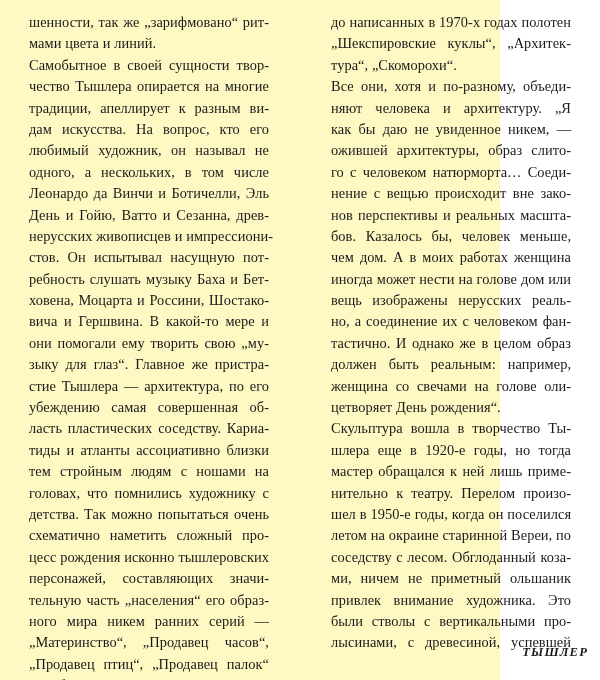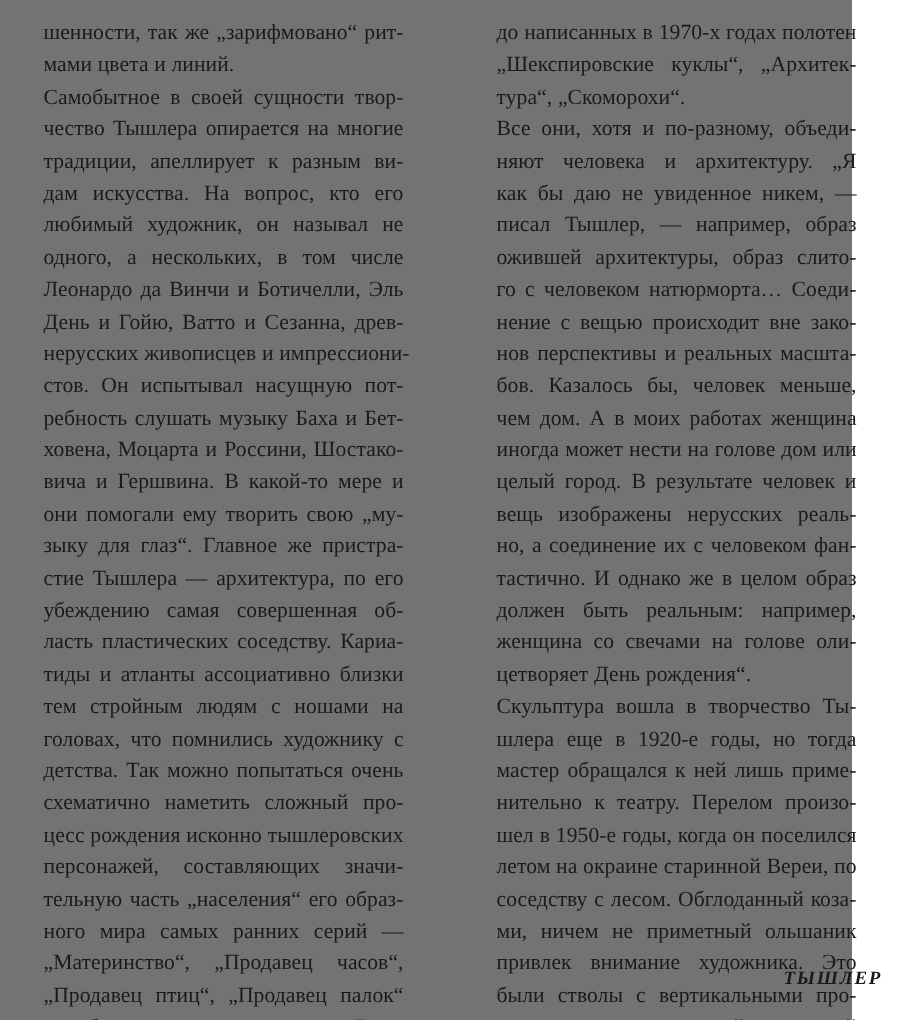--- a/index.html
+++ b/index.html
@@ -9,23 +9,23 @@
   }
   body {
     width: 600px;
     height: 680px;
     overflow: hidden;
     font-family: "Liberation Serif", "DejaVu Serif", serif;
     color: #1a1a1a;
   }
   .page {
     position: relative;
-    width: 568px;
+    width: 500px;
     height: 680px;
-    background: #737373;
+    background: #fef9c3;
     box-sizing: border-box;
   }
   .columns {
     position: absolute;
     left: 29px;
     top: 12px;
     width: 542px;
     display: flex;
     flex-direction: row;
     justify-content: space-between;
@@ -107,44 +107,42 @@
           <span class="line"><span class="w">убеждению</span> <span class="w">самая</span> <span class="w">совершенная</span> <span class="w">об-</span></span>
           <span class="line"><span class="w">ласть</span> <span class="w">пластических</span> <span class="w">соседству.</span> <span class="w">Кариа-</span></span>
           <span class="line"><span class="w">тиды</span> <span class="w">и</span> <span class="w">атланты</span> <span class="w">ассоциативно</span> <span class="w">близки</span></span>
           <span class="line"><span class="w">тем</span> <span class="w">стройным</span> <span class="w">людям</span> <span class="w">с</span> <span class="w">ношами</span> <span class="w">на</span></span>
           <span class="line"><span class="w">головах,</span> <span class="w">что</span> <span class="w">помнились</span> <span class="w">художнику</span> <span class="w">с</span></span>
           <span class="line"><span class="w">детства.</span> <span class="w">Так</span> <span class="w">можно</span> <span class="w">попытаться</span> <span class="w">очень</span></span>
           <span class="line"><span class="w">схематично</span> <span class="w">наметить</span> <span class="w">сложный</span> <span class="w">про-</span></span>
           <span class="line"><span class="w">цесс</span> <span class="w">рождения</span> <span class="w">исконно</span> <span class="w">тышлеровских</span></span>
           <span class="line"><span class="w">персонажей,</span> <span class="w">составляющих</span> <span class="w">значи-</span></span>
           <span class="line"><span class="w">тельную</span> <span class="w">часть</span> <span class="w">„населения“</span> <span class="w">его</span> <span class="w">образ-</span></span>
-          <span class="line"><span class="w">ного</span> <span class="w">мира</span> <span class="w">самых</span> <span class="w">ранних</span> <span class="w">серий</span> <span class="w">—</span></span>
+          <span class="line"><span class="w">ного</span> <span class="w">мира</span> <span class="w">никем</span> <span class="w">ранних</span> <span class="w">серий</span> <span class="w">—</span></span>
           <span class="line"><span class="w">„Материнство“,</span> <span class="w">„Продавец</span> <span class="w">часов“,</span></span>
           <span class="line"><span class="w">„Продавец</span> <span class="w">птиц“,</span> <span class="w">„Продавец</span> <span class="w">палок“</span></span>
           <span class="line"><span class="w">или</span> <span class="w">более</span> <span class="w">поздних</span> <span class="w">циклов</span> <span class="w">—</span> <span class="w">„Бала-</span></span>
         </div>
     </div>
 
     <div class="column">
       <div class="para">
           <span class="line"><span class="w">до</span> <span class="w">написанных</span> <span class="w">в</span> <span class="w">1970-х</span> <span class="w">годах</span> <span class="w">полотен</span></span>
           <span class="line"><span class="w">„Шекспировские</span> <span class="w">куклы“,</span> <span class="w">„Архитек-</span></span>
           <span class="line last"><span class="w">тура“,</span> <span class="w">„Скоморохи“.</span></span>
           <span class="line"><span class="w">Все</span> <span class="w">они,</span> <span class="w">хотя</span> <span class="w">и</span> <span class="w">по-разному,</span> <span class="w">объеди-</span></span>
           <span class="line"><span class="w">няют</span> <span class="w">человека</span> <span class="w">и</span> <span class="w">архитектуру.</span> <span class="w">„Я</span></span>
           <span class="line"><span class="w">как</span> <span class="w">бы</span> <span class="w">даю</span> <span class="w">не</span> <span class="w">увиденное</span> <span class="w">никем,</span> <span class="w">—</span></span>
-          <span class="line"><span class="w">писал</span> <span class="w">Тышлер,</span> <span class="w">—</span> <span class="w">например,</span> <span class="w">образ</span></span>
           <span class="line"><span class="w">ожившей</span> <span class="w">архитектуры,</span> <span class="w">образ</span> <span class="w">слито-</span></span>
           <span class="line"><span class="w">го</span> <span class="w">с</span> <span class="w">человеком</span> <span class="w">натюрморта…</span> <span class="w">Соеди-</span></span>
           <span class="line"><span class="w">нение</span> <span class="w">с</span> <span class="w">вещью</span> <span class="w">происходит</span> <span class="w">вне</span> <span class="w">зако-</span></span>
           <span class="line"><span class="w">нов</span> <span class="w">перспективы</span> <span class="w">и</span> <span class="w">реальных</span> <span class="w">масшта-</span></span>
           <span class="line"><span class="w">бов.</span> <span class="w">Казалось</span> <span class="w">бы,</span> <span class="w">человек</span> <span class="w">меньше,</span></span>
           <span class="line"><span class="w">чем</span> <span class="w">дом.</span> <span class="w">А</span> <span class="w">в</span> <span class="w">моих</span> <span class="w">работах</span> <span class="w">женщина</span></span>
           <span class="line"><span class="w">иногда</span> <span class="w">может</span> <span class="w">нести</span> <span class="w">на</span> <span class="w">голове</span> <span class="w">дом</span> <span class="w">или</span></span>
-          <span class="line"><span class="w">целый</span> <span class="w">город.</span> <span class="w">В</span> <span class="w">результате</span> <span class="w">человек</span> <span class="w">и</span></span>
           <span class="line"><span class="w">вещь</span> <span class="w">изображены</span> <span class="w">нерусских</span> <span class="w">реаль-</span></span>
           <span class="line"><span class="w">но,</span> <span class="w">а</span> <span class="w">соединение</span> <span class="w">их</span> <span class="w">с</span> <span class="w">человеком</span> <span class="w">фан-</span></span>
           <span class="line"><span class="w">тастично.</span> <span class="w">И</span> <span class="w">однако</span> <span class="w">же</span> <span class="w">в</span> <span class="w">целом</span> <span class="w">образ</span></span>
           <span class="line"><span class="w">должен</span> <span class="w">быть</span> <span class="w">реальным:</span> <span class="w">например,</span></span>
           <span class="line"><span class="w">женщина</span> <span class="w">со</span> <span class="w">свечами</span> <span class="w">на</span> <span class="w">голове</span> <span class="w">оли-</span></span>
           <span class="line last"><span class="w">цетворяет</span> <span class="w">День</span> <span class="w">рождения“.</span></span>
           <span class="line"><span class="w">Скульптура</span> <span class="w">вошла</span> <span class="w">в</span> <span class="w">творчество</span> <span class="w">Ты-</span></span>
           <span class="line"><span class="w">шлера</span> <span class="w">еще</span> <span class="w">в</span> <span class="w">1920-е</span> <span class="w">годы,</span> <span class="w">но</span> <span class="w">тогда</span></span>
           <span class="line"><span class="w">мастер</span> <span class="w">обращался</span> <span class="w">к</span> <span class="w">ней</span> <span class="w">лишь</span> <span class="w">приме-</span></span>
           <span class="line"><span class="w">нительно</span> <span class="w">к</span> <span class="w">театру.</span> <span class="w">Перелом</span> <span class="w">произо-</span></span>

